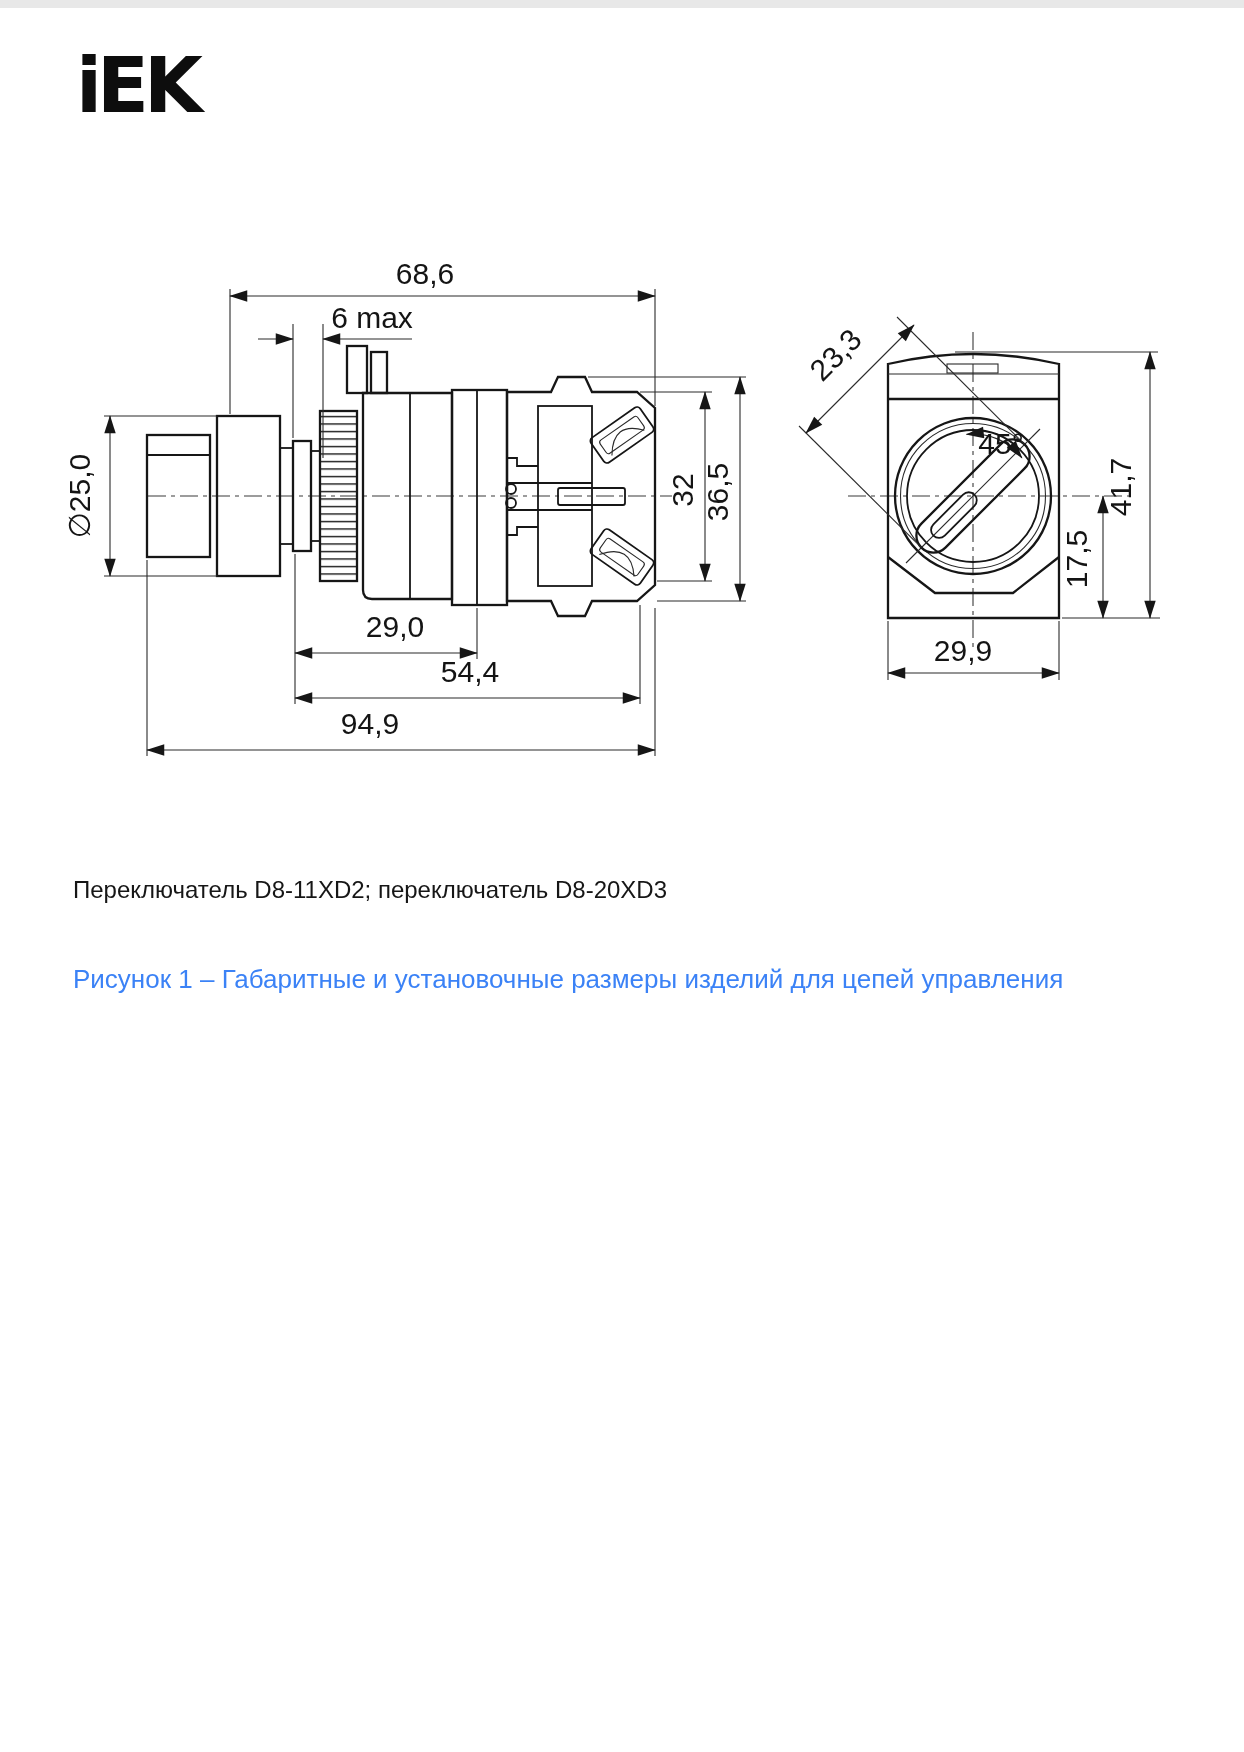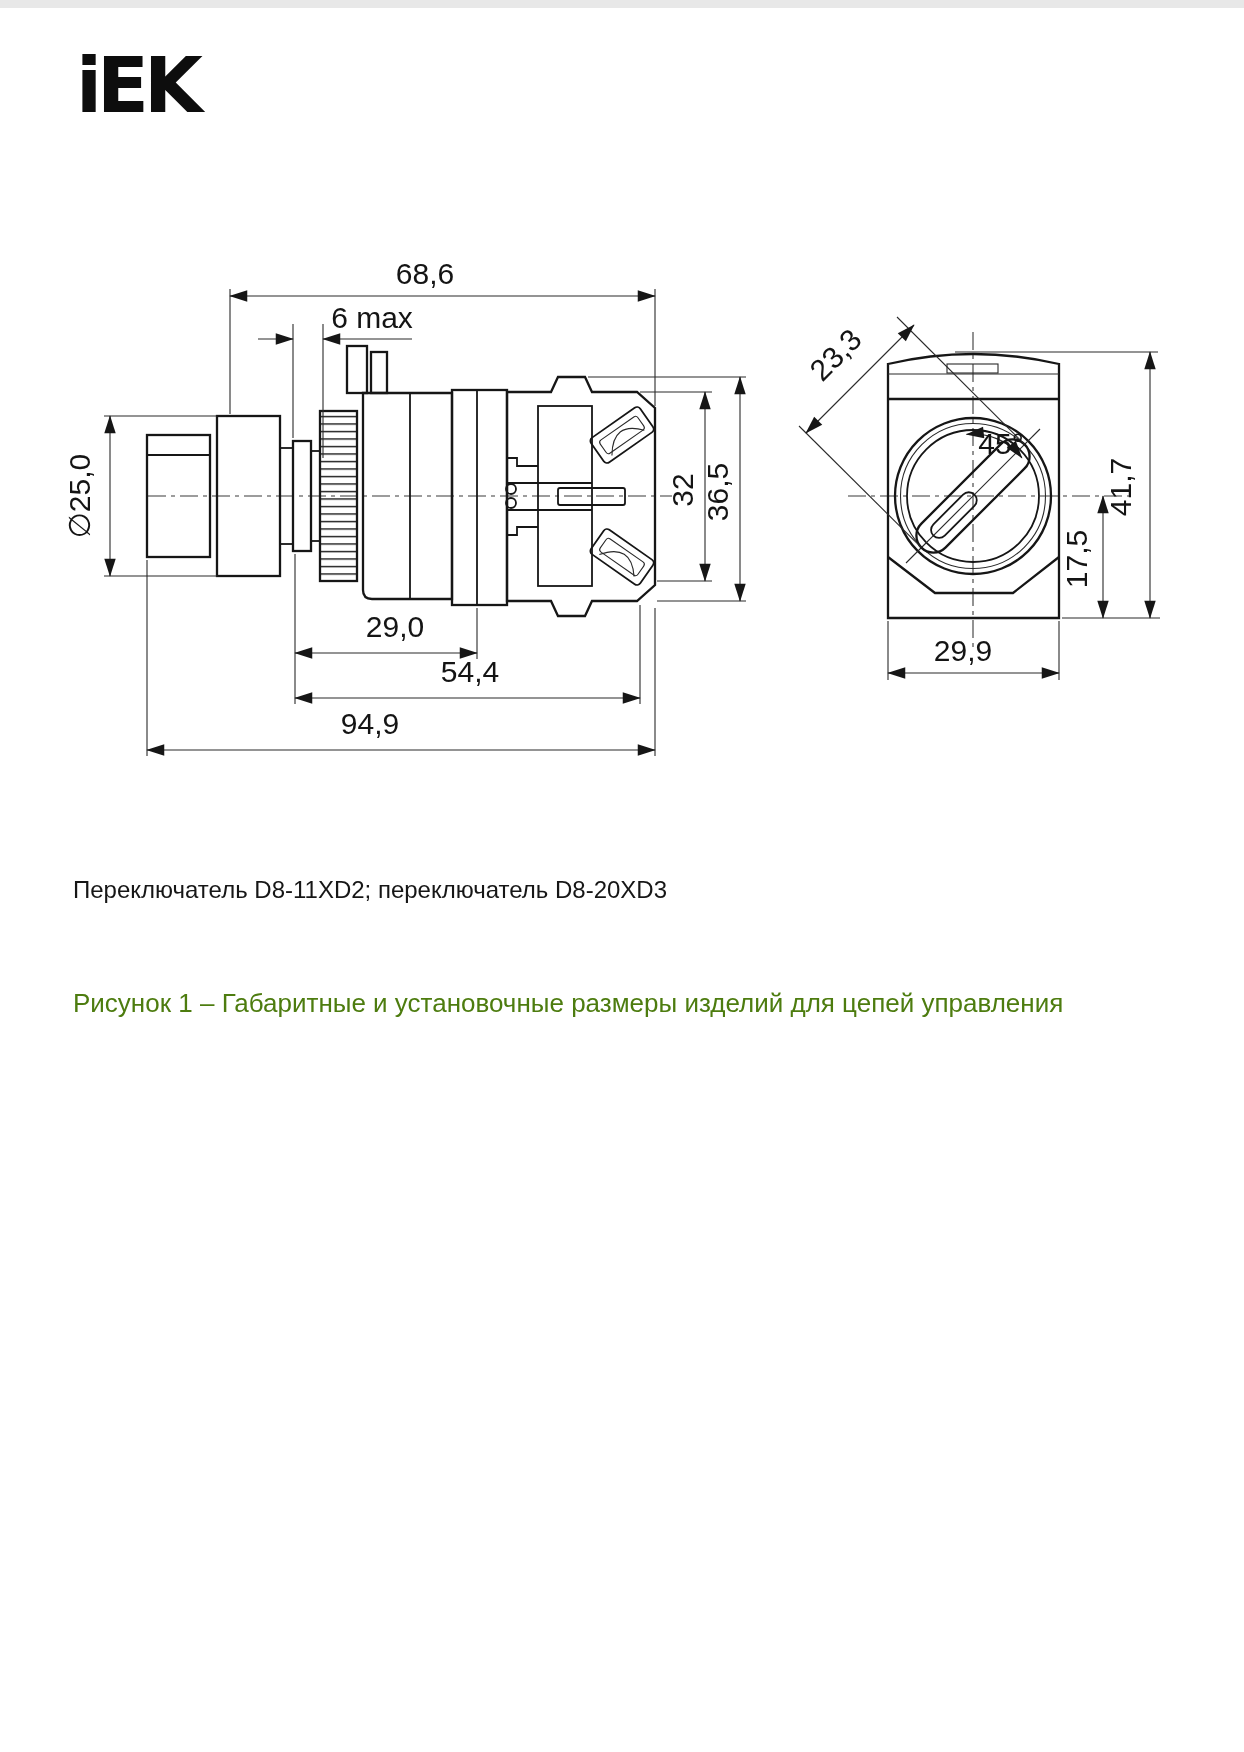--- a/index.html
+++ b/index.html
@@ -1,21 +1,21 @@
 <!DOCTYPE html>
 <html><head>
 <meta charset="utf-8">
 <style>
   html,body{margin:0;padding:0;background:#e8e8e8;}
   .page{position:relative;width:1244px;height:1752px;background:#ffffff;margin:8px auto;
         font-family:"Liberation Sans","DejaVu Sans",sans-serif;color:#111;overflow:hidden;}
   .logo{position:absolute;left:76px;top:40px;font-family:"DejaVu Sans",sans-serif;
         font-weight:900;font-size:76px;letter-spacing:-5px;color:#0d0d0d;line-height:1;}
   .product-line{position:absolute;left:73px;top:868px;font-size:24px;color:#161616;text-align:right;}
-  .caption{position:absolute;left:73px;top:980px;font-size:26px;color:#4d7c0f;}
+  .caption{position:absolute;left:73px;top:956px;font-size:26px;color:#3b82f6;}
   svg{position:absolute;left:0;top:0;}
   .ol{fill:none;stroke:#161616;stroke-width:2.3;stroke-linejoin:miter;}
   .md{fill:none;stroke:#161616;stroke-width:1.8;}
   .tn{fill:none;stroke:#2a2a2a;stroke-width:1.1;}
   .cl{fill:none;stroke:#3a3a3a;stroke-width:1.1;stroke-dasharray:18 5 4 5;}
   .dimtxt{font-family:"Liberation Sans","DejaVu Sans",sans-serif;font-size:30px;fill:#141414;}
 </style>
 </head>
 <body>
 

